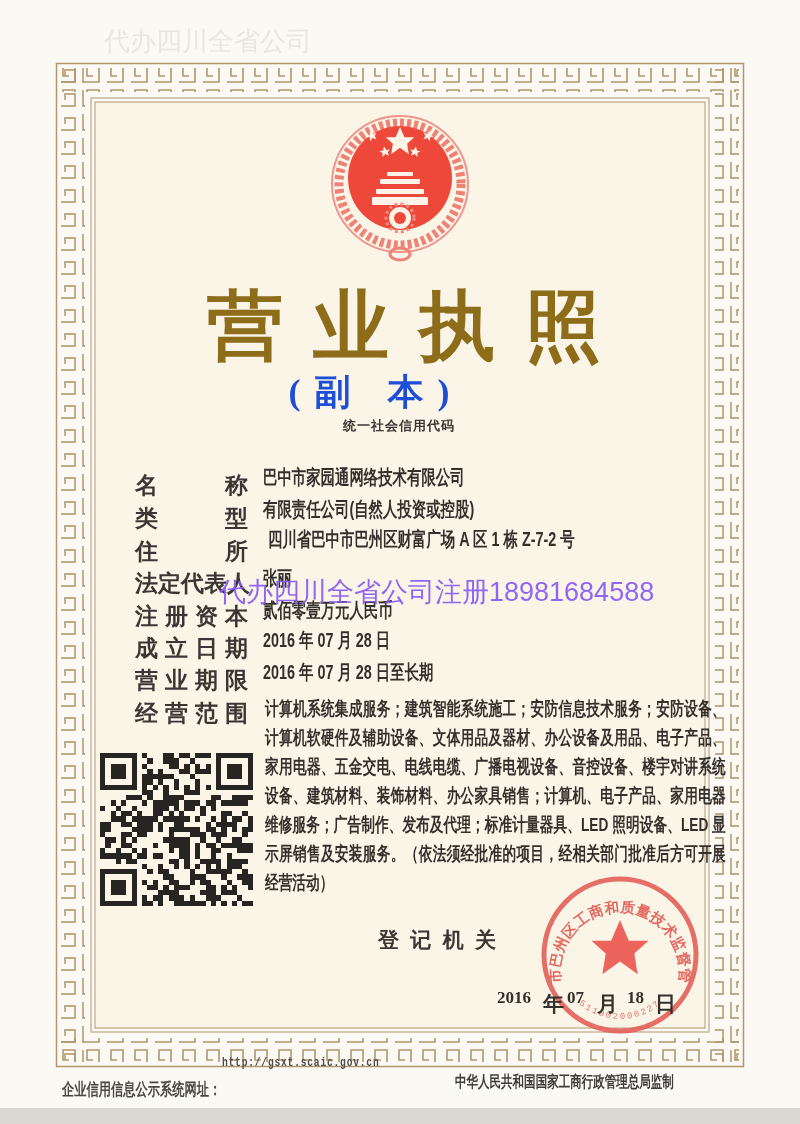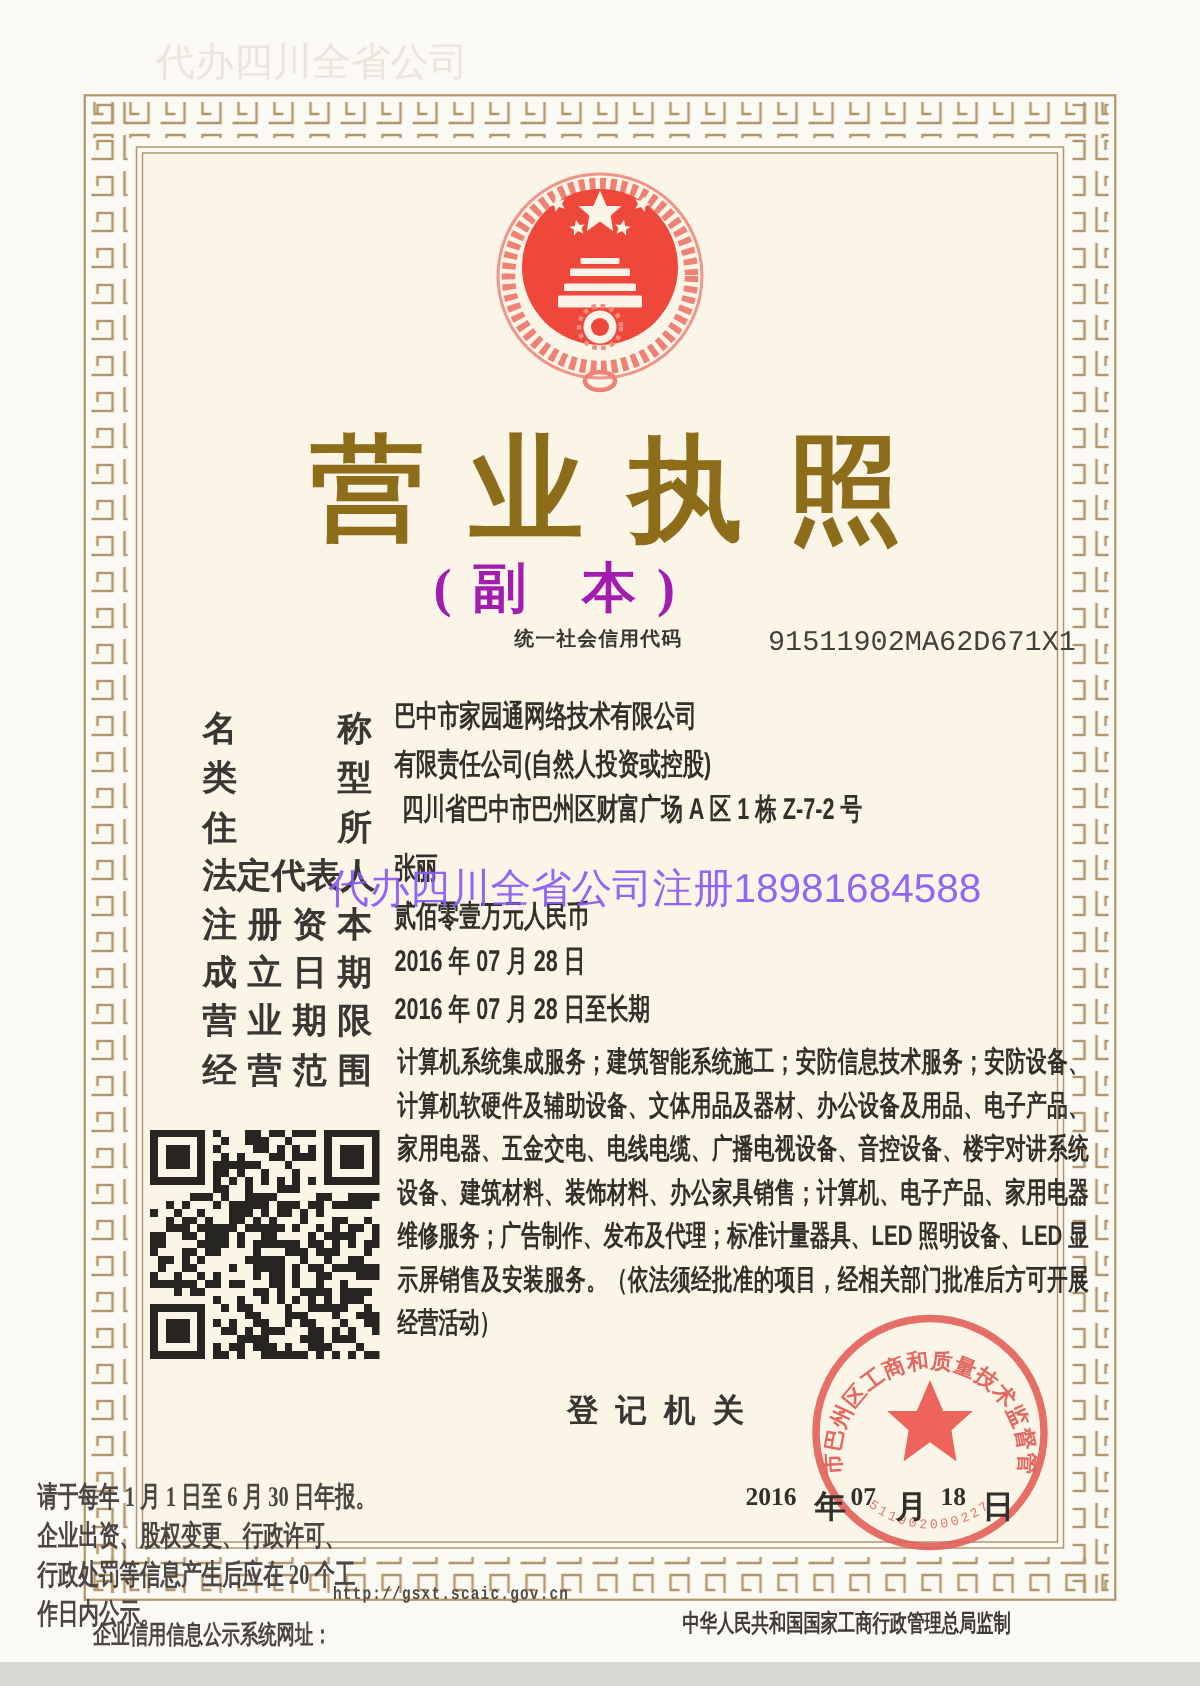--- a/index.html
+++ b/index.html
@@ -7,21 +7,21 @@
   .page{position:relative;width:800px;height:1124px;background:#faf9f4;overflow:hidden;}
   .abs{position:absolute;}
   .z2{z-index:2;}
   .cond{transform:scaleX(.72);transform-origin:0 0;white-space:nowrap;}
   .spread{display:flex;justify-content:space-between;}
   .label{font-size:23px;font-weight:600;color:#3a3633;}
   .v{font-family:"Liberation Sans","DejaVu Sans",sans-serif;font-weight:700;font-size:20px;color:#33302c;}
   .mono{font-family:"Liberation Mono","DejaVu Sans Mono",monospace;}
   .notice{font-size:19px;font-weight:600;color:#4b4643;line-height:26px;}
   .title{font-family:"Liberation Sans","DejaVu Sans",sans-serif;font-weight:900;font-size:76px;letter-spacing:30px;color:#8d6c1a;text-align:center;}
-  .subtitle{font-size:36px;font-weight:700;letter-spacing:14px;color:#a21caf;text-align:right;}
+  .subtitle{font-size:36px;font-weight:700;letter-spacing:14px;color:#1d4ed8;text-align:center;}
   .creditlab{font-size:13px;font-weight:600;letter-spacing:1px;color:#3a3633;}
   .code{font-size:19px;color:#44403c;}
   .wm{font-family:"Liberation Sans","DejaVu Sans",sans-serif;font-size:27px;font-weight:500;color:#8b5cf6;opacity:.93;white-space:nowrap;text-align:right;}
   .wm-faint{font-family:"Liberation Sans","DejaVu Sans",sans-serif;font-size:26px;color:rgba(214,198,186,.38);white-space:nowrap;}
   .dateNum{font-size:17px;font-weight:700;color:#33302c;}
   .dateUnit{font-size:21px;font-weight:700;color:#33302c;}
   .url{font-size:12px;font-weight:700;letter-spacing:1px;color:#514c47;transform:scaleX(.8);transform-origin:0 0;white-space:nowrap;}
   .scope{font-family:"Liberation Sans","DejaVu Sans",sans-serif;font-weight:700;font-size:19px;line-height:29px;color:#33302c;text-align:justify;}
 </style>
 </head>
@@ -68,21 +68,20 @@
     </g>
     <circle cx="73" cy="112" r="6" fill="#ee483a"></circle>
     <circle cx="73" cy="112" r="14" fill="none" stroke="#f08c80" stroke-width="3" stroke-dasharray="3 3"></circle>
     <ellipse cx="73" cy="148" rx="10" ry="6" fill="none" stroke="#ef8276" stroke-width="3"></ellipse>
   </svg>
 
   <div class="abs z2 title" style="left:0;right:0;top:276px;padding-left:38px;">营业执照</div>
   <div class="abs z2 subtitle" style="left:288px;top:368px;width:176px;">(副 本)</div>
 
   <div class="abs z2 creditlab" style="left:343px;top:417px;width:156px;">统一社会信用代码</div>
-  <div class="abs z2 code mono" style="left:512px;top:417px;">91511902MA62D671X1</div>
 
   <div class="abs z2 label spread" style="left:135px;top:470px;width:113px;">
       <span>名</span>
       <span>称</span>
     </div>
   <div class="abs z2 label spread" style="left:135px;top:503px;width:113px;">
       <span>类</span>
       <span>型</span>
     </div>
   <div class="abs z2 label spread" style="left:135px;top:536px;width:113px;">
@@ -586,26 +585,20 @@
     </text>
   </svg>
 
   <span class="abs dateNum" style="left:497px;top:988px;z-index:5;">2016</span>
   <span class="abs dateUnit" style="left:543px;top:990px;z-index:5;">年</span>
   <span class="abs dateNum" style="left:567px;top:988px;z-index:5;">07</span>
   <span class="abs dateUnit" style="left:597px;top:990px;z-index:5;">月</span>
   <span class="abs dateNum" style="left:627px;top:988px;z-index:5;">18</span>
   <span class="abs dateUnit" style="left:655px;top:990px;z-index:5;">日</span>
 
-  <div class="abs notice" style="left:25px;top:986px;z-index:4;">
-    <div class="cond">请于每年 1 月 1 日至 6 月 30 日年报。</div>
-    <div class="cond">企业出资、股权变更、行政许可、</div>
-    <div class="cond">行政处罚等信息产生后应在 20 个工</div>
-    <div class="cond">作日内公示。</div>
-  </div>
 
   <div class="abs url mono" style="left:222px;top:1056px;z-index:4;">http://gsxt.scaic.gov.cn</div>
   <div class="abs cond" style="left:62px;top:1078px;z-index:4;font-size:17px;font-weight:600;color:#4b4643;">企业信用信息公示系统网址：</div>
 
   <div class="abs cond" style="left:455px;top:1072px;z-index:4;font-size:16px;font-weight:600;color:#3f3b38;">中华人民共和国国家工商行政管理总局监制</div>
 
   <div class="abs" style="left:0;top:1108px;width:800px;height:16px;background:#d9d8d3;"></div>
 </div>
 
 </body></html>

